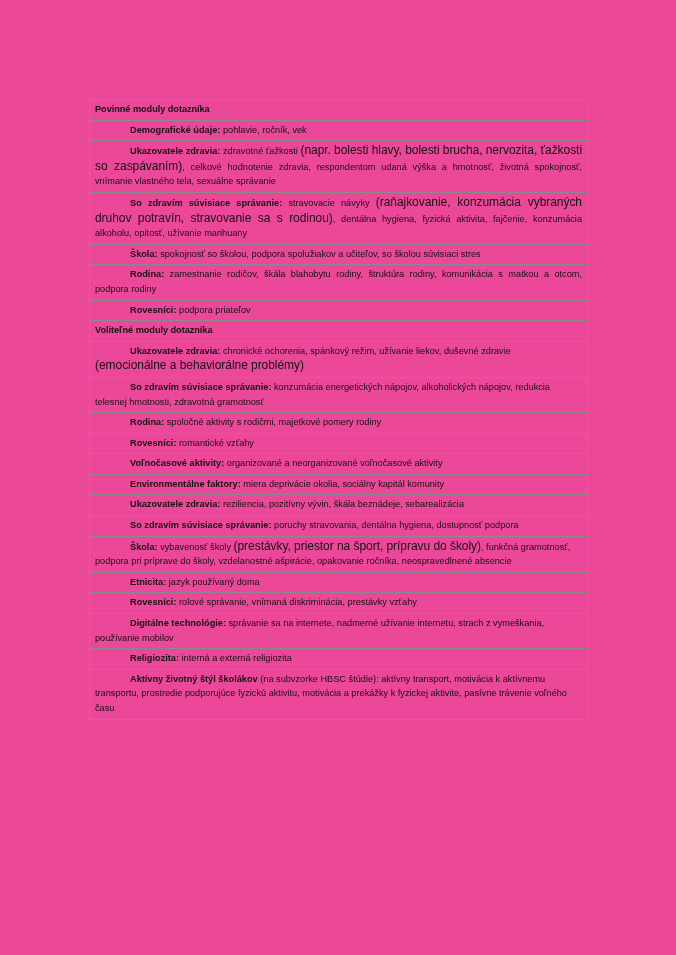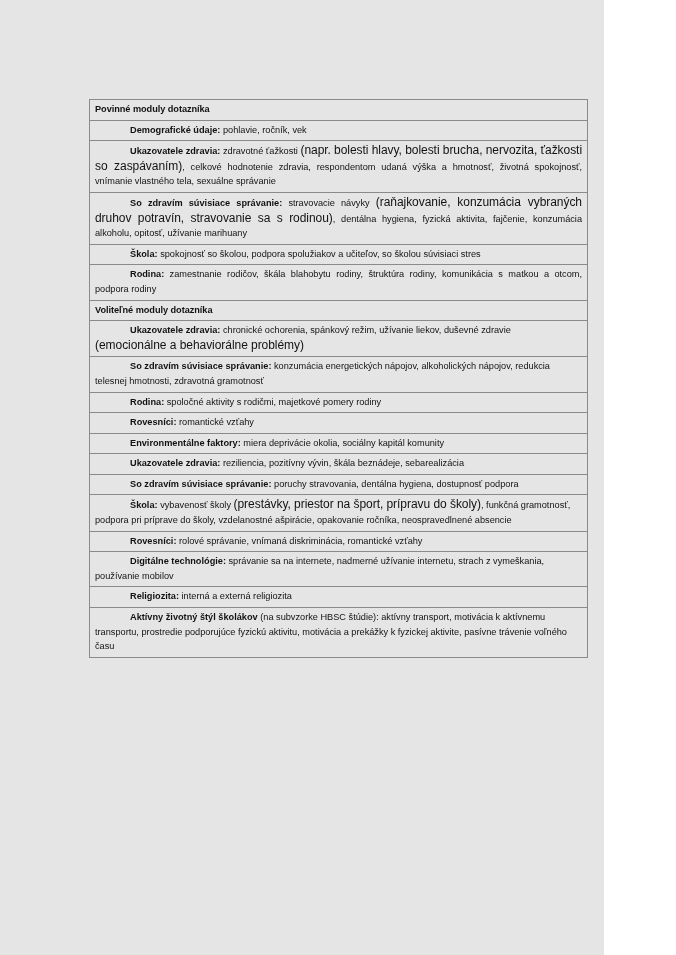--- a/index.html
+++ b/index.html
@@ -9,23 +9,23 @@
   }
   body {
     width: 676px;
     height: 955px;
     font-family: "Liberation Sans", sans-serif;
     color: #000000;
     -webkit-font-smoothing: antialiased;
   }
   .page {
     position: relative;
-    width: 604px;
+    width: 676px;
     height: 955px;
-    background: #e5e5e5;
+    background: #ec4899;
     overflow: hidden;
   }
   .table-wrap {
     position: absolute;
     left: 89px;
     top: 99px;
     width: 499px;
   }
   table.modules {
     width: 499px;
@@ -83,48 +83,57 @@
           <tr>
             <td class="justify"><span class="lbl">So zdravím súvisiace správanie:</span><span class="body-run"> stravovacie návyky </span><span class="body-run small">(raňajkovanie, konzumácia vybraných druhov potravín, stravovanie sa s rodinou)</span><span class="body-run">, dentálna hygiena, fyzická aktivita, fajčenie, konzumácia alkoholu, opitosť, užívanie marihuany</span></td>
           </tr>
           <tr>
             <td><span class="lbl">Škola:</span><span class="body-run"> spokojnosť so školou, podpora spolužiakov a učiteľov, so školou súvisiaci stres</span></td>
           </tr>
           <tr>
             <td class="justify"><span class="lbl">Rodina:</span><span class="body-run"> zamestnanie rodičov, škála blahobytu rodiny, štruktúra rodiny, komunikácia s  matkou a otcom, podpora rodiny</span></td>
           </tr>
           <tr>
+            <td><span class="lbl">Rovesníci:</span><span class="body-run"> podpora  priateľov</span></td>
+          </tr>
+          <tr>
             <td class="section-head">Voliteľné moduly dotazníka</td>
           </tr>
           <tr>
             <td><span class="lbl">Ukazovatele zdravia:</span><span class="body-run"> chronické ochorenia, spánkový režim, užívanie liekov, duševné zdravie </span><span class="body-run small">(emocionálne a  behaviorálne problémy)</span></td>
           </tr>
           <tr>
             <td><span class="lbl">So zdravím súvisiace správanie:</span><span class="body-run"> konzumácia energetických nápojov, alkoholických nápojov, redukcia telesnej hmotnosti, zdravotná gramotnosť</span></td>
           </tr>
           <tr>
             <td><span class="lbl">Rodina:</span><span class="body-run"> spoločné aktivity s  rodičmi, majetkové pomery rodiny</span></td>
           </tr>
           <tr>
             <td><span class="lbl">Rovesníci:</span><span class="body-run"> romantické vzťahy</span></td>
           </tr>
           <tr>
+            <td><span class="lbl">Voľnočasové aktivity:</span><span class="body-run"> organizované a  neorganizované voľnočasové aktivity</span></td>
+          </tr>
+          <tr>
             <td><span class="lbl">Environmentálne faktory:</span><span class="body-run"> miera deprivácie okolia, sociálny kapitál komunity</span></td>
           </tr>
           <tr>
             <td><span class="lbl">Ukazovatele zdravia:</span><span class="body-run"> reziliencia, pozitívny vývin, škála beznádeje, sebarealizácia</span></td>
           </tr>
           <tr>
             <td><span class="lbl">So zdravím súvisiace správanie:</span><span class="body-run"> poruchy stravovania, dentálna hygiena, dostupnosť podpora</span></td>
           </tr>
           <tr>
             <td><span class="lbl">Škola:</span><span class="body-run"> vybavenosť školy </span><span class="body-run small">(prestávky, priestor na šport, prípravu do školy)</span><span class="body-run">, funkčná gramotnosť, podpora pri príprave do školy, vzdelanostné ašpirácie, opakovanie ročníka, neospravedlnené absencie</span></td>
           </tr>
           <tr>
-            <td><span class="lbl">Rovesníci:</span><span class="body-run"> rolové správanie, vnímaná diskriminácia, romantické vzťahy</span></td>
+            <td><span class="lbl">Etnicita:</span><span class="body-run"> jazyk používaný doma</span></td>
+          </tr>
+          <tr>
+            <td><span class="lbl">Rovesníci:</span><span class="body-run"> rolové správanie, vnímaná diskriminácia, prestávky vzťahy</span></td>
           </tr>
           <tr>
             <td><span class="lbl">Digitálne technológie:</span><span class="body-run"> správanie sa na internete, nadmerné užívanie internetu, strach z  vymeškania, používanie mobilov</span></td>
           </tr>
           <tr>
             <td><span class="lbl">Religiozita:</span><span class="body-run"> interná a  externá religiozita</span></td>
           </tr>
           <tr>
             <td><span class="lbl">Aktívny životný štýl školákov</span><span class="body-run"> (na subvzorke HBSC štúdie)</span><span class="body-run">: aktívny transport, motivácia k  aktívnemu transportu, prostredie podporujúce fyzickú aktivitu, motivácia a  prekážky k  fyzickej aktivite, pasívne trávenie voľného času</span></td>
           </tr>

